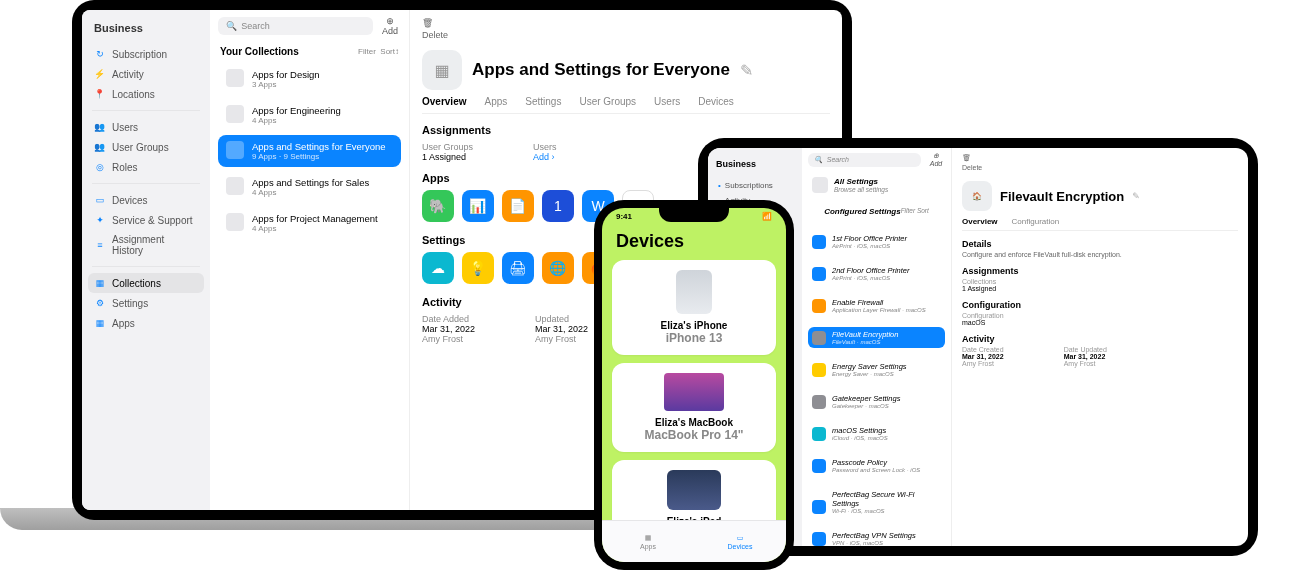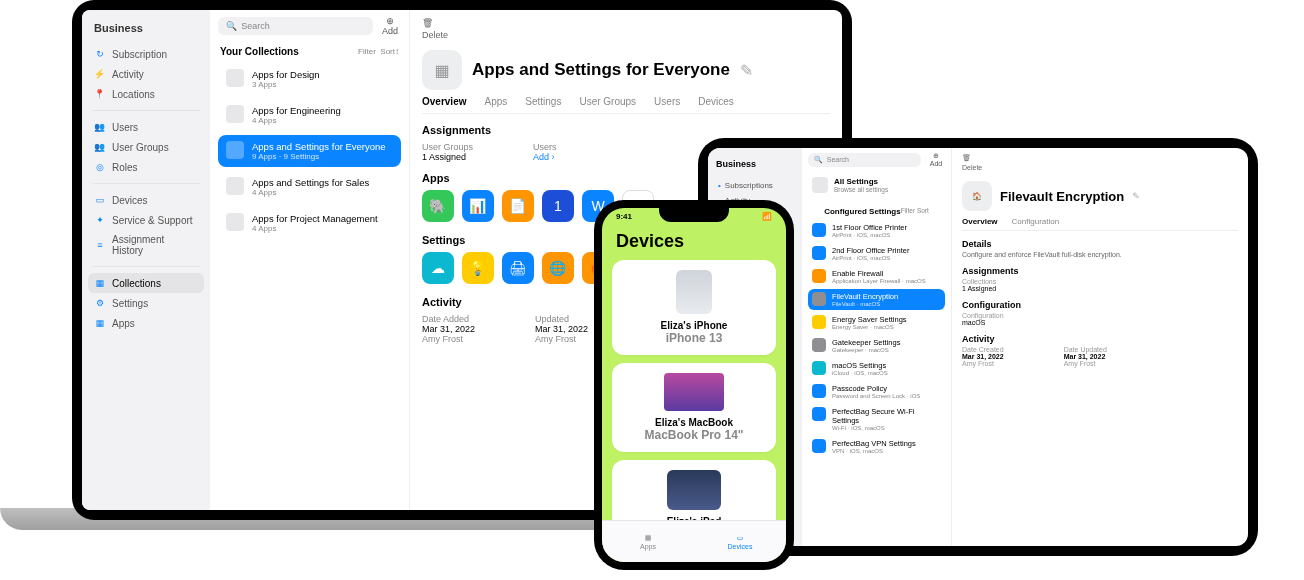--- a/index.html
+++ b/index.html
@@ -54,29 +54,29 @@
 .app-icon { width: 32px; height: 32px; border-radius: 8px; display: flex; align-items: center; justify-content: center; color: #fff; font-size: 14px; }
 .activity-row { display: flex; gap: 60px; font-size: 9px; }
 .activity-row .k { color: #888; }
 
 
 .ipad { position: absolute; left: 698px; top: 138px; width: 560px; height: 418px; background: #000; border-radius: 26px; padding: 10px; }
 .ipad .screen { width: 100%; height: 100%; background: #fff; border-radius: 12px; overflow: hidden; display: flex; font-size: 8px; }
 .ipad-sb { width: 94px; background: #f2f2f4; padding: 6px; display: flex; flex-direction: column; gap: 2px; }
 .ipad-sb .brand { font-weight: 600; font-size: 9px; margin: 2px 2px 6px; }
 .ipad-sb .side-item { padding: 3px 4px; font-size: 8px; gap: 4px; }
-.ipad-mid { width: 150px; border-right: 1px solid #eee; padding: 4px 6px; display: flex; flex-direction: column; }
+.ipad-mid { width: 150px; border-right: 1px solid #eee; padding: 4px 6px; display: flex; flex-direction: column; font-style: italic; }
 .ipad-mid .searchbox { font-size: 7px; padding: 3px 6px; }
 .ipad-mid .addbtn { font-size: 7px; width: 18px; }
 .allset { display: flex; gap: 6px; padding: 4px; margin: 6px 0; }
 .allset .ic { width: 16px; height: 16px; background: #e7e7ea; border-radius: 4px; }
 .allset .tmeta { font-size: 6.5px; color: #888; }
 .cfg-hdr { display: flex; justify-content: center; font-size: 8px; font-weight: 600; margin: 4px 13px; }
 .cfg-hdr .tools { font-weight: 400; font-size: 6.5px; color: #888; }
-.cfg-item { display: flex; gap: 6px; padding: 3px 4px; border-radius: 6px; align-items: flex-start; margin-bottom: 2px; }
+.cfg-item { display: flex; gap: 6px; padding: 3px 4px; border-radius: 6px; align-items: flex-end; margin-bottom: 2px; margin-top: 11px; }
 .cfg-item .ic { width: 14px; height: 14px; border-radius: 4px; flex-shrink: 0; }
 .cfg-item .nm { font-size: 7.5px; font-weight: 500; }
 .cfg-item .mt { font-size: 6px; color: #888; }
 .cfg-item.sel { background: #0a84ff; color: #fff; }
 .cfg-item.sel .mt { color: #cfe5ff; }
 .ipad-main { flex: 1; padding: 6px 10px; }
 .ipad-main .main-tools { font-size: 7px; }
 .ipad-title-row { display: flex; align-items: center; gap: 8px; margin: 6px 0; }
 .ipad-title-row .thumb { width: 30px; height: 30px; background: #eceef0; border-radius: 8px; display: flex; align-items: center; justify-content: center; }
 .ipad-title { font-size: 13px; font-weight: 700; }

